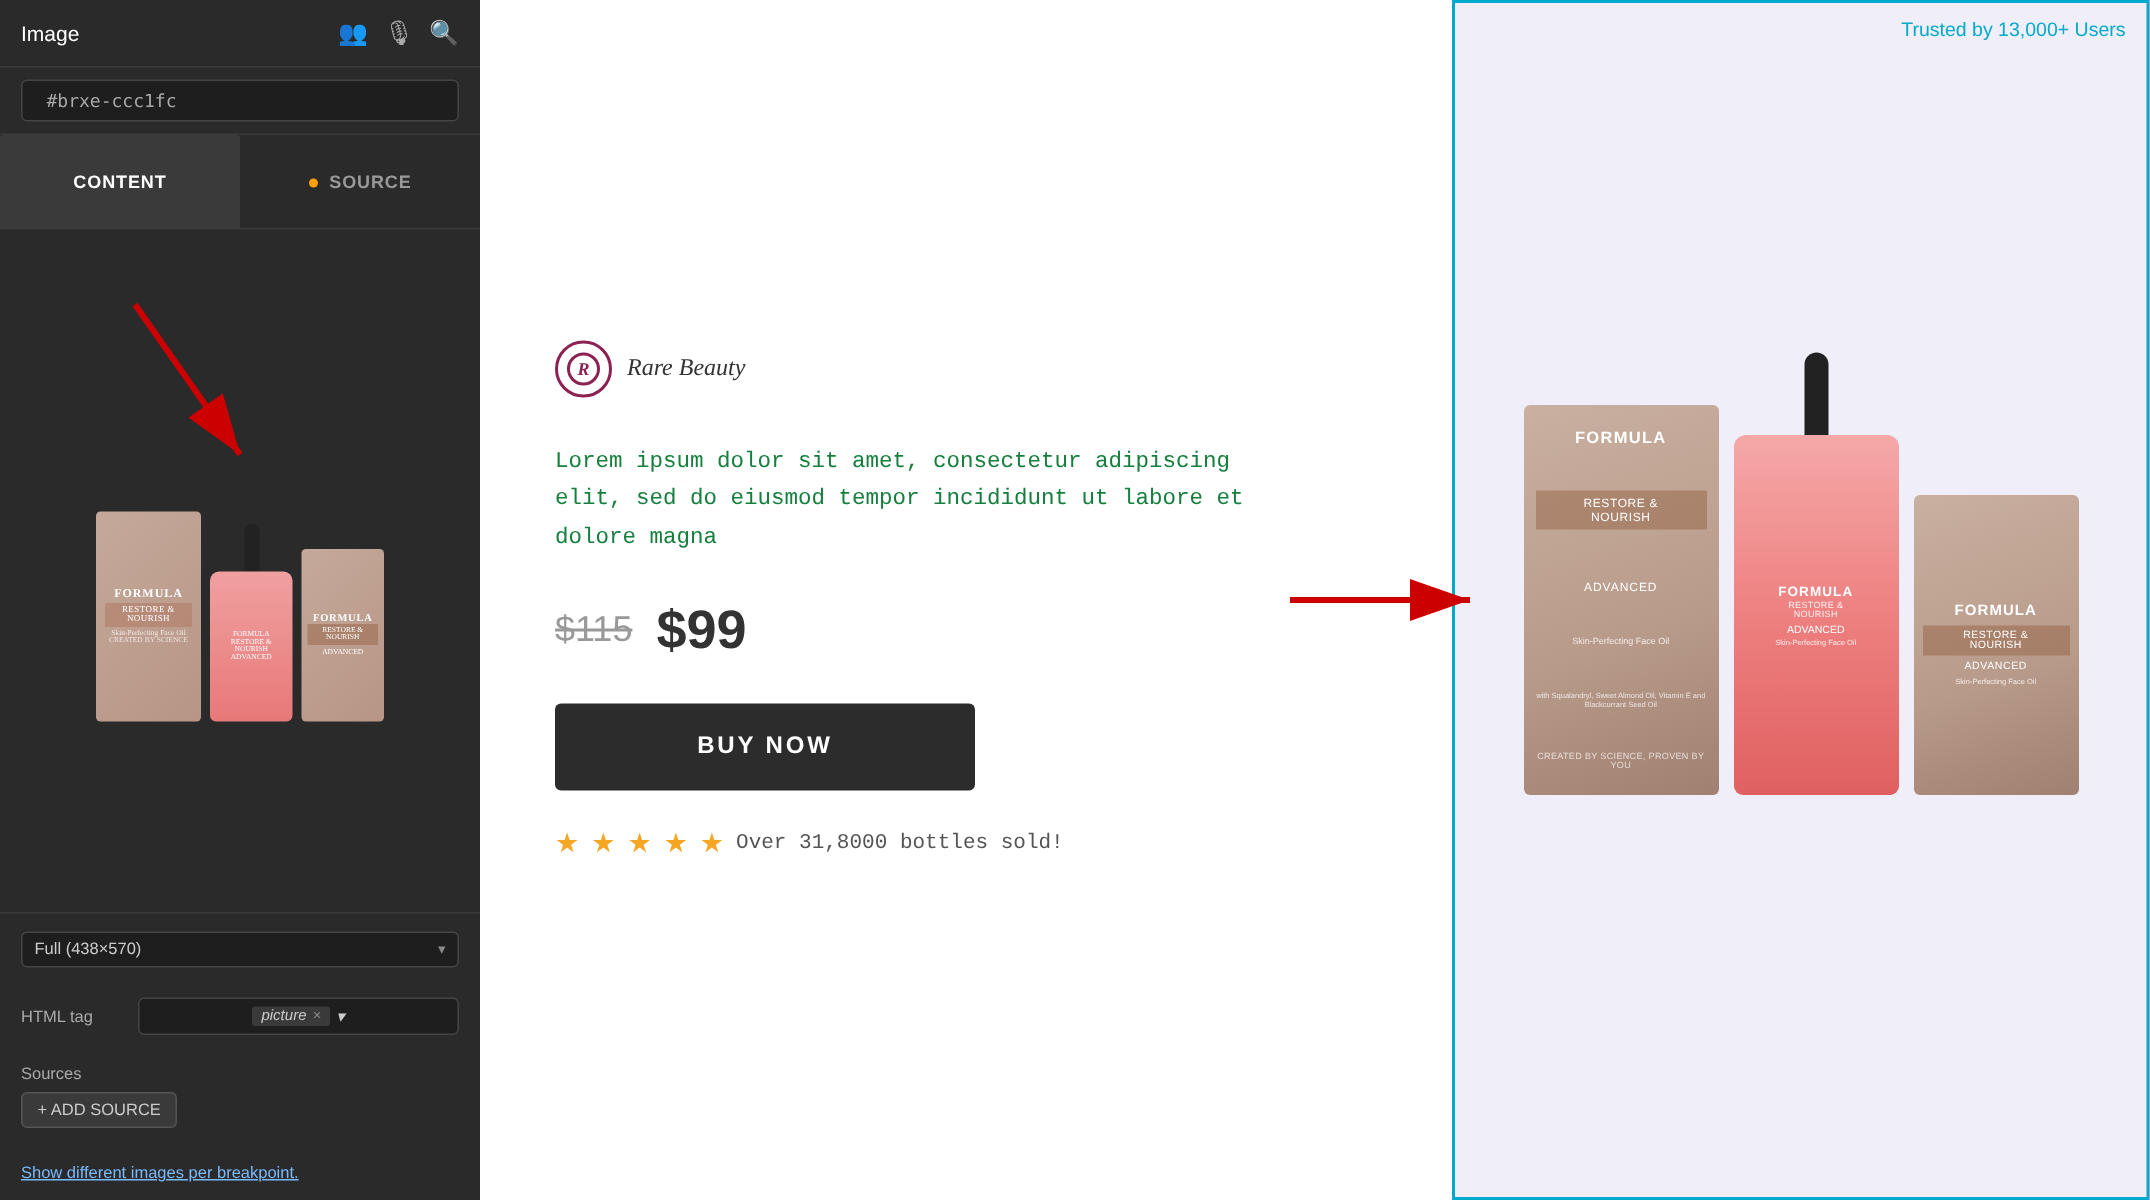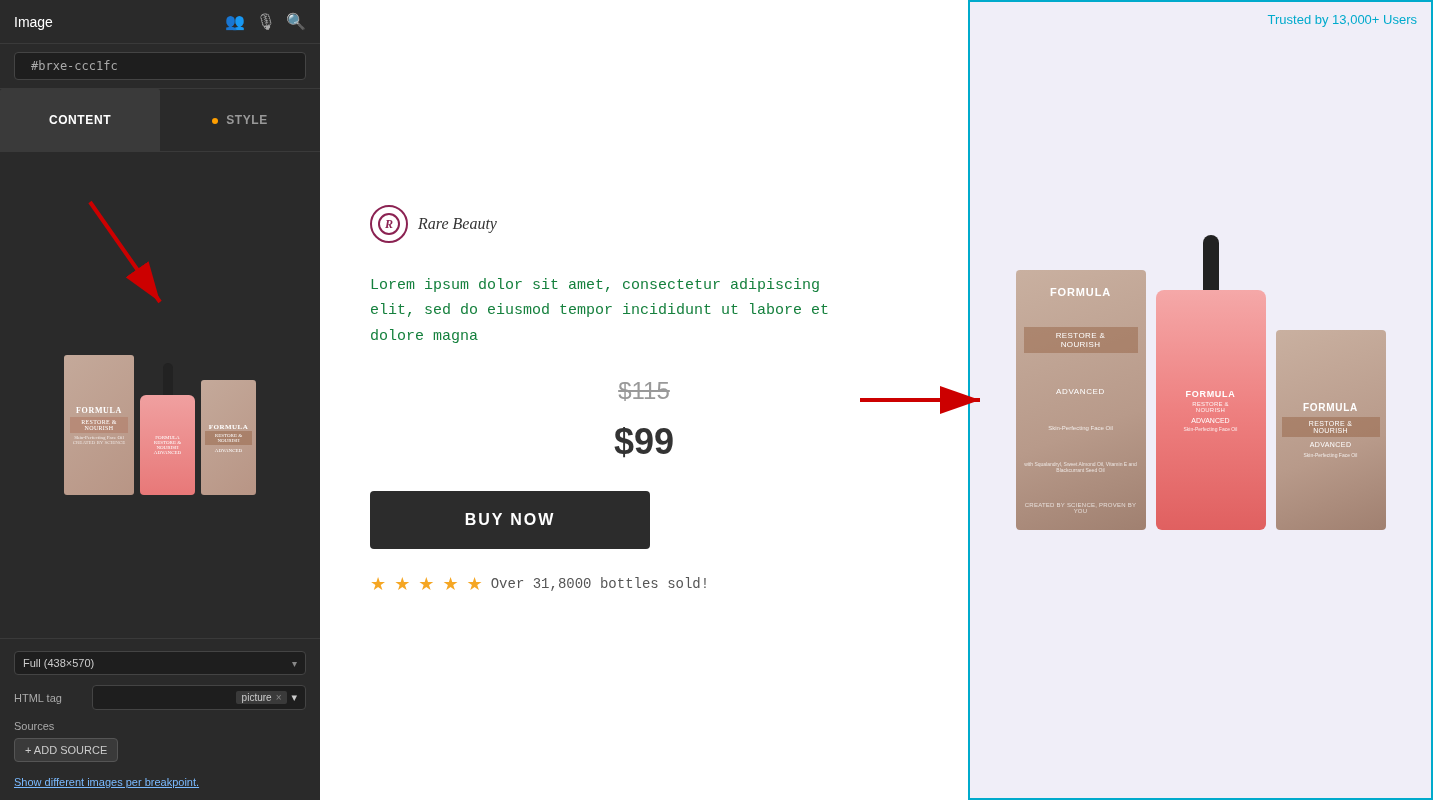--- a/index.html
+++ b/index.html
@@ -158,21 +158,21 @@
       text-align: center;
       padding: 4px;
     }
 
     
     .panel-controls {
       padding: 12px 14px;
       border-top: 1px solid #3a3a3a;
       display: flex;
       flex-direction: column;
-      gap: 10px;
+      gap: 20px;
     }
     .control-row {
       display: flex;
       align-items: center;
       gap: 8px;
     }
     .control-label {
       font-size: 11px;
       color: #aaa;
       font-family: sans-serif;
@@ -197,23 +197,24 @@
       flex: 1;
       background: #1e1e1e;
       border: 1px solid #444;
       border-radius: 4px;
       color: #ccc;
       padding: 5px 8px;
       font-size: 11px;
       font-family: sans-serif;
       display: flex;
       align-items: center;
-      justify-content: flex-end;
+      justify-content: center;
       gap: 4px;
       cursor: pointer;
+      font-style: italic;
     }
     .tag-badge {
       background: #3a3a3a;
       padding: 1px 6px;
       border-radius: 2px;
       font-size: 10px;
       color: #ccc;
       display: flex;
       align-items: center;
       gap: 4px;
@@ -313,21 +314,20 @@
       line-height: 1.7;
       margin-bottom: 28px;
       max-width: 480px;
     }
 
     .price-row {
       display: flex;
       align-items: center;
       gap: 16px;
       margin-bottom: 28px;
-      flex-direction: column;
     }
     .price-original {
       font-size: 24px;
       color: #999;
       text-decoration: line-through;
       font-family: sans-serif;
     }
     .price-current {
       font-size: 36px;
       color: #333;
@@ -501,21 +501,21 @@
   </div>
 
   <div class="id-input-wrapper">
     <input class="id-input" type="text" value="#brxe-ccc1fc" style="">
   </div>
 
   <div class="tabs-row">
     <button class="tab-btn active">CONTENT</button>
     <button class="tab-btn inactive">
       <span class="tab-dot"></span>
-      <span>STYLE</span>
+      <span>SOURCE</span>
     </button>
   </div>
 
   <div class="panel-arrow-area">
 
     <svg style="position:absolute; top:30px; left:30px; z-index:10;" width="180" height="180" viewBox="0 0 180 180">
       <defs>
         <marker id="arrowhead-l" markerWidth="10" markerHeight="7" refX="10" refY="3.5" orient="auto">
           <polygon points="0 0, 10 3.5, 0 7" fill="#cc0000"></polygon>
         </marker>

